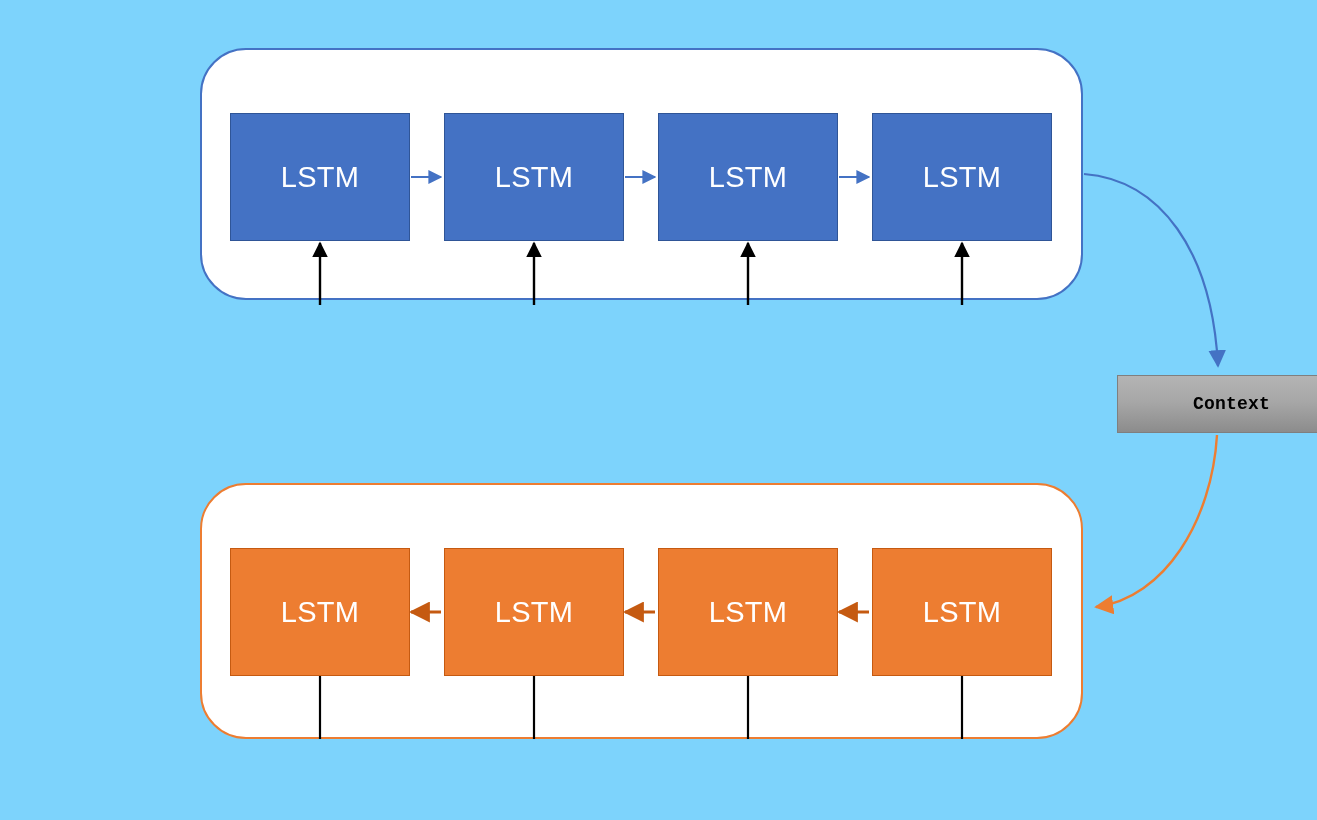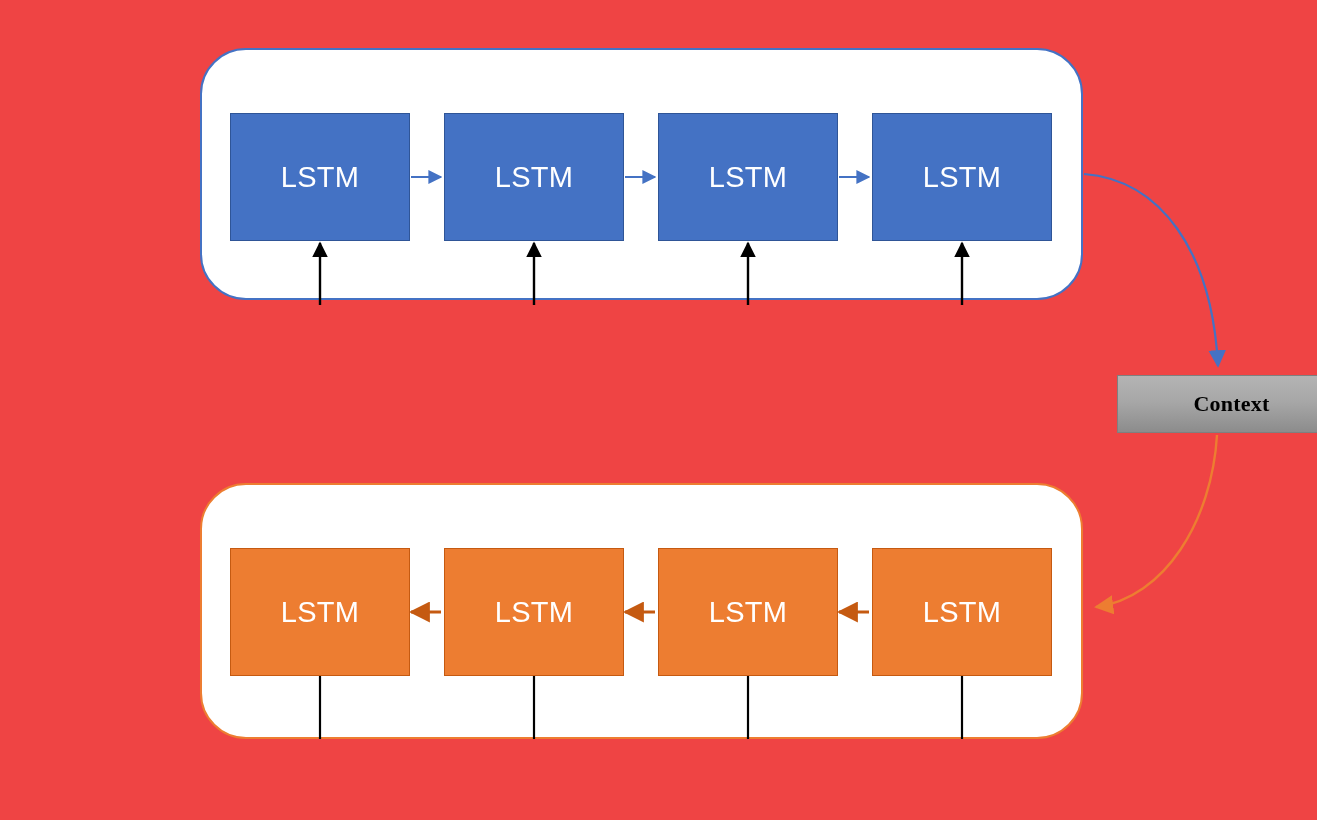--- a/index.html
+++ b/index.html
@@ -10,21 +10,21 @@
   body {
     width: 1317px;
     height: 820px;
     overflow: hidden;
     font-family: "Liberation Sans", sans-serif;
   }
   #stage {
     position: relative;
     width: 1317px;
     height: 820px;
-    background: #ef4444;
+    background: #7dd3fc;
   }
 
   
   .group {
     position: absolute;
     background: #ffffff;
     border-radius: 46px;
     box-sizing: border-box;
   }
   #encoder-group {
@@ -93,23 +93,23 @@
     height: 58px;
     box-sizing: border-box;
     border: 1px solid #7F7F7F;
     background: linear-gradient(180deg, #B4B4B4 0%, #A6A6A6 48%, #8C8C8C 100%);
     display: flex;
     align-items: center;
     justify-content: center;
   }
   #context-label {
     color: #000000;
-    font-size: 22px;
+    font-size: 18px;
     font-weight: bold;
-    font-family: Liberation Serif, serif;
+    font-family: Liberation Mono, monospace;
     letter-spacing: 0.2px;
     
     margin-right: 12px;
     margin-left: 31px;
   }
 </style>
 </head>
 <body>
 
 <div id="stage">

